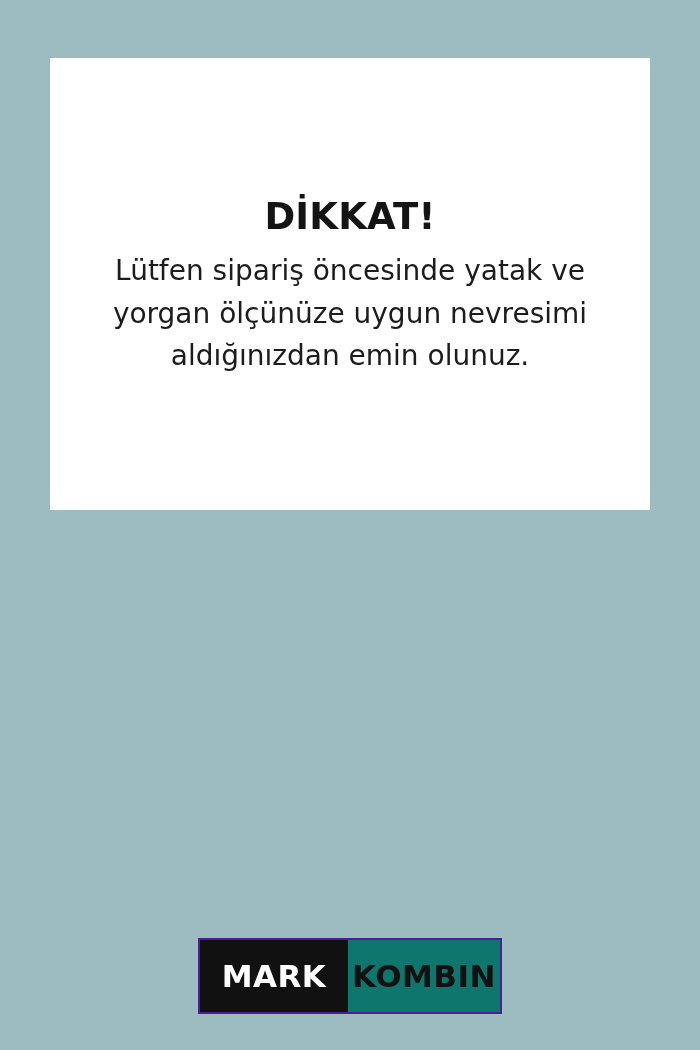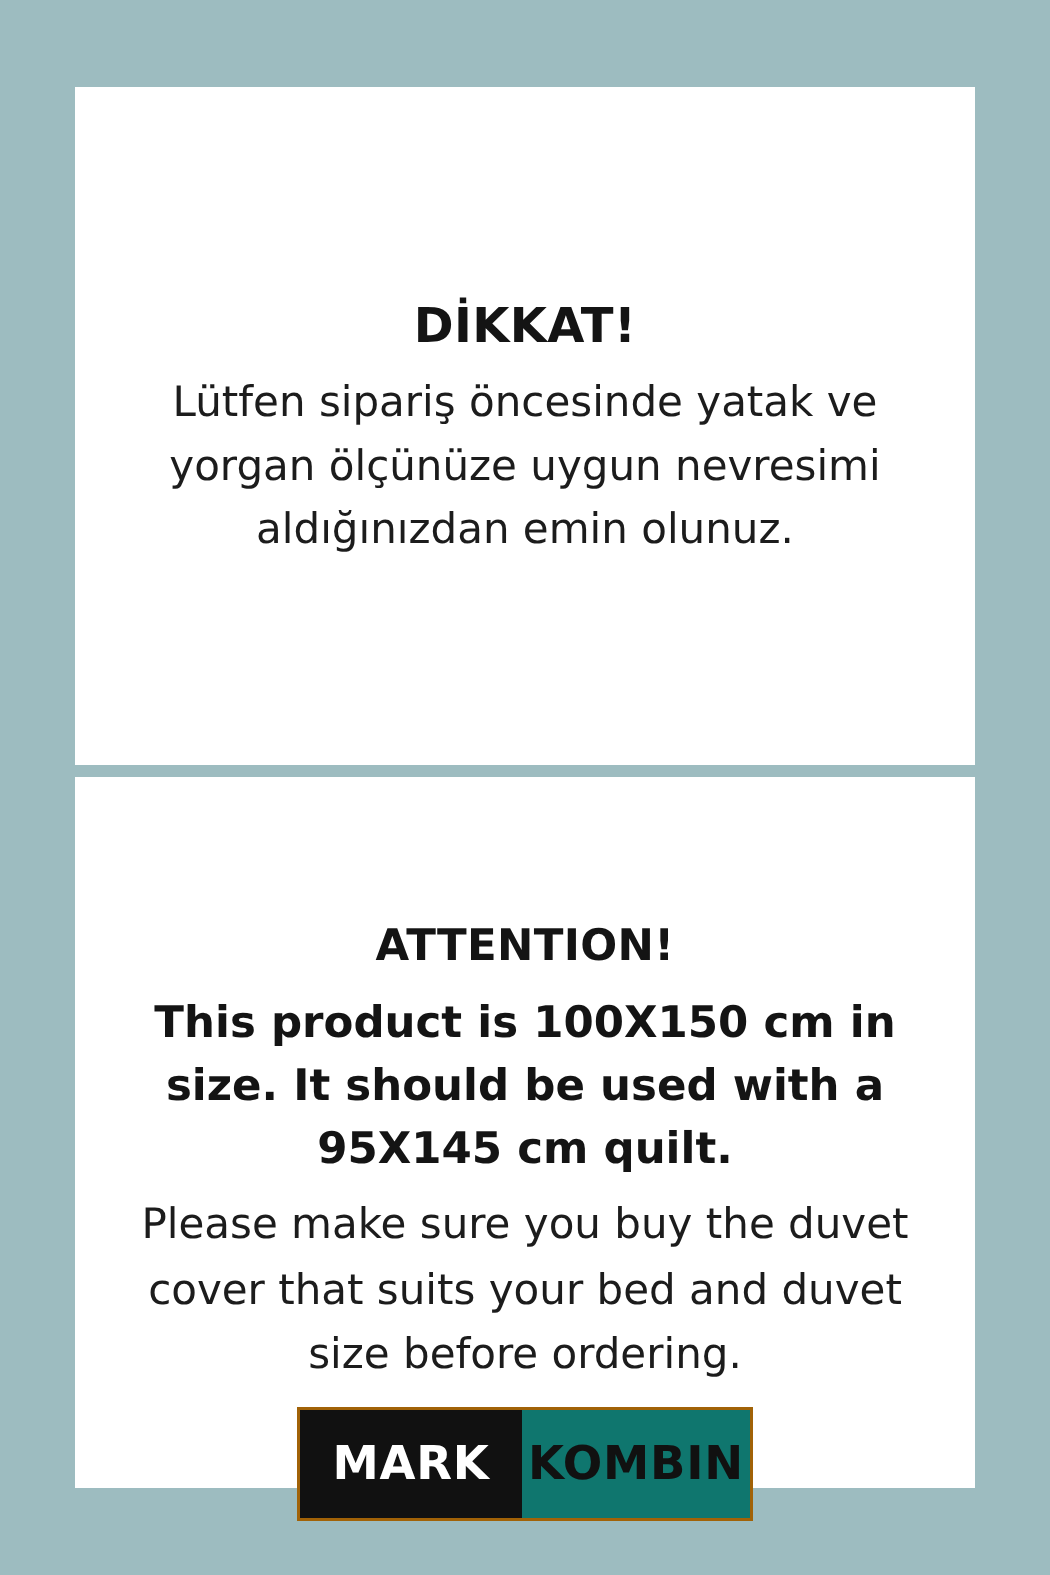--- a/index.html
+++ b/index.html
@@ -36,21 +36,21 @@
     height: 452px;
     padding: 26px 30px 22px 30px;
   }
   .panel-en {
     top: 518px;
     height: 474px;
     padding: 36px 24px 10px 24px;
   }
   .heading {
     font-weight: bold;
-    font-size: 32px;
+    font-size: 37px;
     color: #141414;
     text-align: center;
     line-height: 1.25;
     margin: 0 0 10px 0;
     letter-spacing: 0.2px;
   }
   .heading-en {
     font-size: 29px;
     margin-bottom: 12px;
   }
@@ -80,21 +80,21 @@
     line-height: 1.55;
   }
   .logo-wrap {
     position: absolute;
     left: 50%;
     transform: translateX(-50%);
     top: 938px;
     width: 304px;
     height: 76px;
     background: #ffffff;
-    border: 2px solid #a16207;
+    border: 2px solid #4c1d95;
     box-sizing: border-box;
     display: flex;
     align-items: stretch;
   }
   .logo-mark {
     background: #111111;
     color: #ffffff;
     flex: 0 0 148px;
     display: flex;
     align-items: center;
@@ -118,24 +118,19 @@
 </head>
 <body>
 
 <div class="poster">
 
   <div class="panel panel-tr">
     <p class="heading">DİKKAT!</p>
     <p class="light-body">Lütfen sipariş öncesinde yatak ve yorgan ölçünüze uygun nevresimi aldığınızdan emin olunuz.</p>
   </div>
 
-  <div class="panel panel-en">
-    <p class="heading heading-en">ATTENTION!</p>
-    <p class="bold-body bold-body-en">This product is 100X150 cm in size. It should be used with a 95X145 cm quilt.</p>
-    <p class="light-body light-body-en">Please make sure you buy the duvet cover that suits your bed and duvet size before ordering.</p>
-  </div>
 
   <div class="logo-wrap">
     <div class="logo-mark">MARK</div>
     <div class="logo-kombin">KOMBIN</div>
   </div>
 
 </div>
 
 </body></html>

